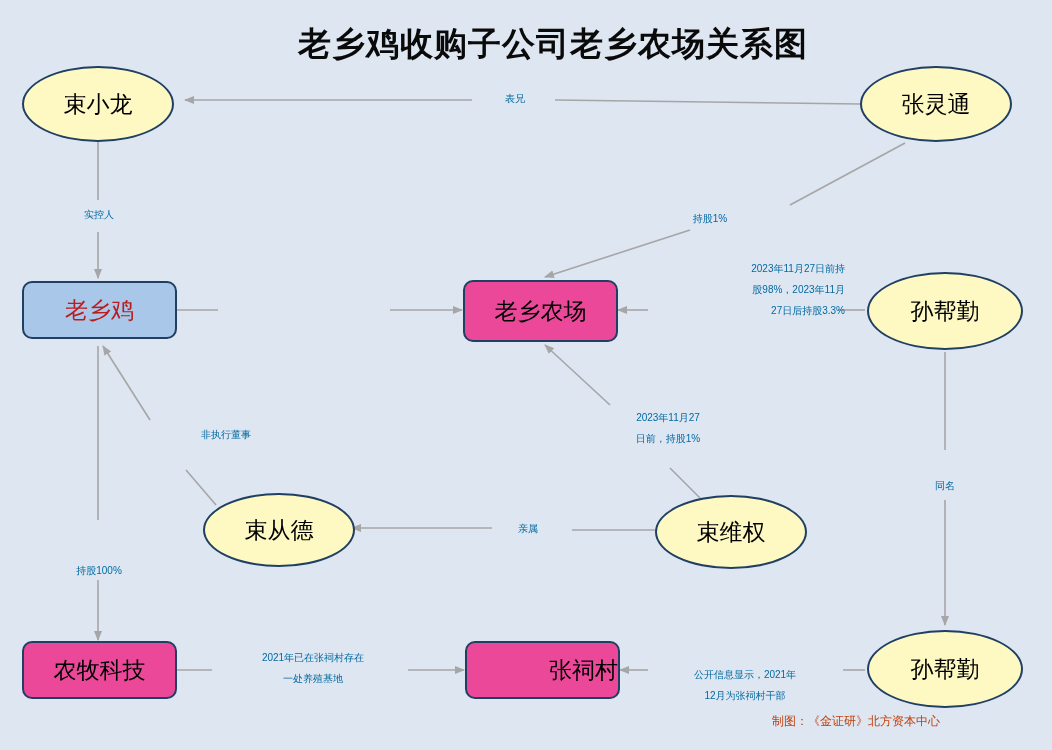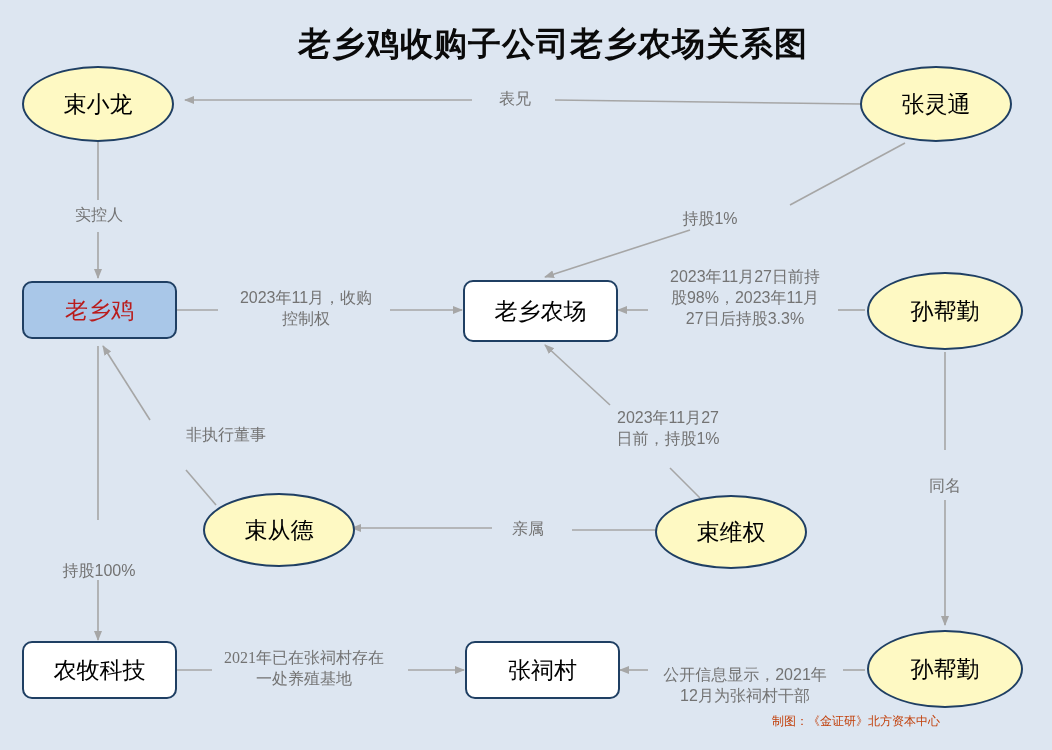--- a/index.html
+++ b/index.html
@@ -48,35 +48,35 @@
     color: #000;
     z-index: 3;
   }
   .ellipse {
     background: #fef9c3;
     border: 2px solid #1f3f63;
     border-radius: 50%;
     font-size: 23px;
   }
   .rect {
-    background: #ffffff;
+    background: #ec4899;
     border: 2px solid #1f3f63;
     border-radius: 10px;
     font-size: 23px;
   }
   .rect.light {
     background: #a9c7e8;
     color: #b91c1c;
   }
   .edge-label {
     position: absolute;
     text-align: center;
-    font-size: 16px;
+    font-size: 10px;
     line-height: 21px;
-    color: #737373;
+    color: #0369a1;
     z-index: 4;
     background: transparent;
   }
   .footer {
     position: absolute;
     font-size: 12px;
     color: #c2410c;
     z-index: 4;
   }
 </style>
@@ -180,46 +180,42 @@
   </div>
 
   <div class="node ellipse" style="left:655px; top:495px; width:152px; height:74px;">
     <span>束维权</span>
   </div>
 
   <div class="node rect" style="left:22px; top:641px; width:155px; height:58px;">
     <span>农牧科技</span>
   </div>
 
-  <div class="node rect" style="left:465px; top:641px; width:155px; height:58px;">
+  <div class="node rect" style="left:465px; top:641px; width:155px; height:58px;justify-content:flex-end;">
     <span>张祠村</span>
   </div>
 
   <div class="node ellipse" style="left:867px; top:630px; width:156px; height:78px;">
     <span>孙帮勤</span>
   </div>
 
   <div class="edge-label" style="left:470px; top:88px; width:90px;">
     <div>表兄</div>
   </div>
 
   <div class="edge-label" style="left:53px; top:204px; width:92px;">
     <div>实控人</div>
   </div>
 
   <div class="edge-label" style="left:655px; top:208px; width:110px;">
     <div>持股1%</div>
   </div>
 
-  <div class="edge-label" style="left:218px; top:287px; width:176px;">
-    <div>2023年11月，收购</div>
-    <div>控制权</div>
-  </div>
-
-  <div class="edge-label" style="left:645px; top:266px; width:200px;">
+
+  <div class="edge-label" style="left:645px; top:258px; width:200px;text-align:right;">
     <div>2023年11月27日前持</div>
     <div>股98%，2023年11月</div>
     <div>27日后持股3.3%</div>
   </div>
 
   <div class="edge-label" style="left:588px; top:407px; width:160px;">
     <div>2023年11月27</div>
     <div>日前，持股1%</div>
   </div>
 
@@ -228,21 +224,21 @@
   </div>
 
   <div class="edge-label" style="left:488px; top:518px; width:80px;">
     <div>亲属</div>
   </div>
 
   <div class="edge-label" style="left:43px; top:560px; width:112px;">
     <div>持股100%</div>
   </div>
 
-  <div class="edge-label" style="left:204px; top:647px; width:200px;font-family:Liberation Serif, serif;">
+  <div class="edge-label" style="left:213px; top:647px; width:200px;">
     <div>2021年已在张祠村存在</div>
     <div>一处养殖基地</div>
   </div>
 
   <div class="edge-label" style="left:645px; top:664px; width:200px;">
     <div>公开信息显示，2021年</div>
     <div>12月为张祠村干部</div>
   </div>
 
   <div class="edge-label" style="left:905px; top:475px; width:80px;">

